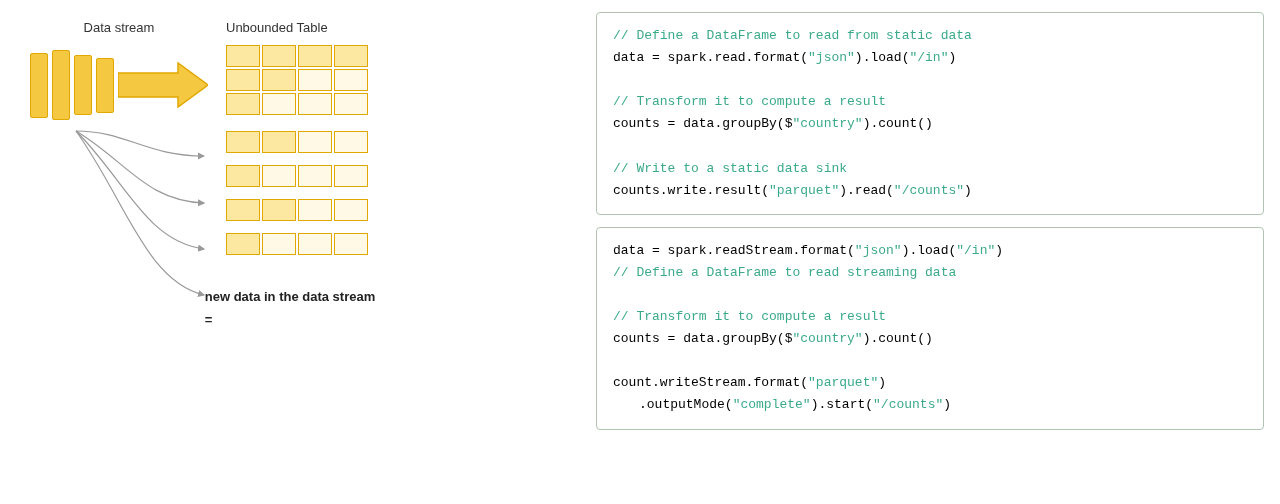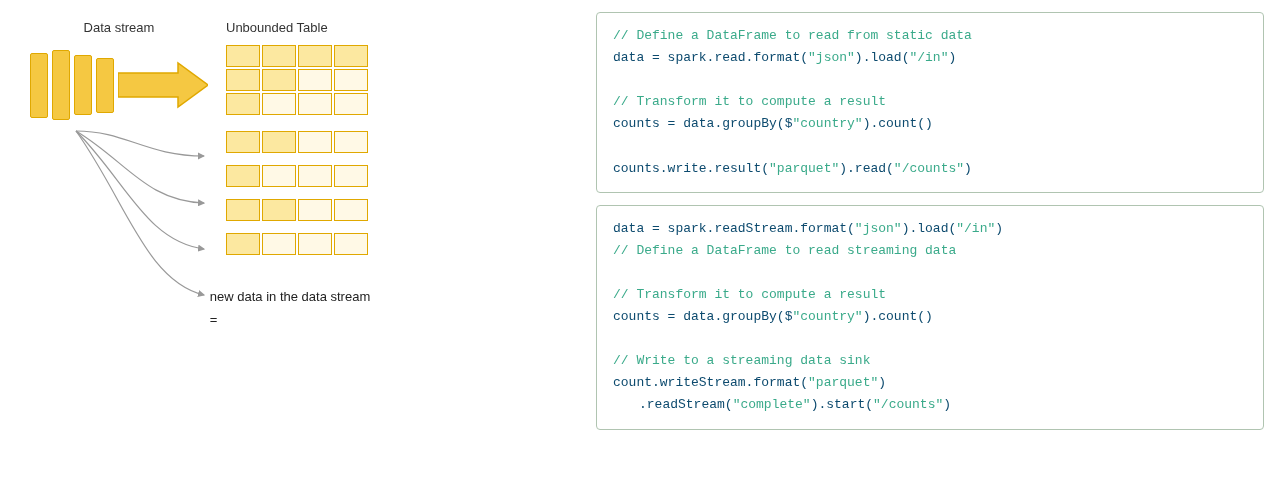--- a/index.html
+++ b/index.html
@@ -108,20 +108,21 @@
       background: #fce8a0;
     }
 
     
     .bottom-text {
       margin-top: 30px;
       text-align: left;
       font-size: 13px;
       color: #222;
       line-height: 1.8;
+      font-weight: bold;
     }
 
     
     .right-panel {
       width: 700px;
       height: 504px;
       display: flex;
       flex-direction: column;
       gap: 12px;
       padding: 12px 16px;
@@ -135,21 +136,21 @@
       font-family: 'Courier New', Courier, monospace;
       font-size: 13px;
       line-height: 1.7;
     }
 
     .code-comment {
       color: #3aaa8a;
     }
 
     .code-normal {
-      color: #0c4a6e;
+      color: #000000;
     }
 
     .code-string {
       color: #3aaa8a;
     }
 
     .code-line {
       display: block;
       white-space: pre;
     }
@@ -255,28 +256,28 @@
 
 <div class="right-panel">
 
   <div class="code-box">
     <span class="code-line code-comment">// Define a DataFrame to read from static data</span>
     <span class="code-line"><span class="code-normal">data = spark.read.format(</span><span class="code-string">"json"</span><span class="code-normal">).load(</span><span class="code-string">"/in"</span><span class="code-normal">)</span></span>
     <span class="code-line">&nbsp;</span>
     <span class="code-line code-comment">// Transform it to compute a result</span>
     <span class="code-line"><span class="code-normal">counts = data.groupBy($</span><span class="code-string">"country"</span><span class="code-normal">).count()</span></span>
     <span class="code-line">&nbsp;</span>
+    <span class="code-line code-comment">// Write to a static data sink</span>
     <span class="code-line"><span class="code-normal">counts.write.result(</span><span class="code-string">"parquet"</span><span class="code-normal">).read(</span><span class="code-string">"/counts"</span><span class="code-normal">)</span></span>
   </div>
 
   <div class="code-box">
     <span class="code-line"><span class="code-normal">data = spark.readStream.format(</span><span class="code-string">"json"</span><span class="code-normal">).load(</span><span class="code-string">"/in"</span><span class="code-normal">)</span></span>
     <span class="code-line code-comment">// Define a DataFrame to read streaming data</span>
     <span class="code-line">&nbsp;</span>
     <span class="code-line code-comment">// Transform it to compute a result</span>
     <span class="code-line"><span class="code-normal">counts = data.groupBy($</span><span class="code-string">"country"</span><span class="code-normal">).count()</span></span>
     <span class="code-line">&nbsp;</span>
-    <span class="code-line code-comment">// Write to a streaming data sink</span>
     <span class="code-line"><span class="code-normal">count.writeStream.format(</span><span class="code-string">"parquet"</span><span class="code-normal">)</span></span>
-    <span class="code-line indent"><span class="code-normal">.readStream(</span><span class="code-string">"complete"</span><span class="code-normal">).start(</span><span class="code-string">"/counts"</span><span class="code-normal">)</span></span>
+    <span class="code-line indent"><span class="code-normal">.outputMode(</span><span class="code-string">"complete"</span><span class="code-normal">).start(</span><span class="code-string">"/counts"</span><span class="code-normal">)</span></span>
   </div>
 
 </div>
 
 </body></html>

